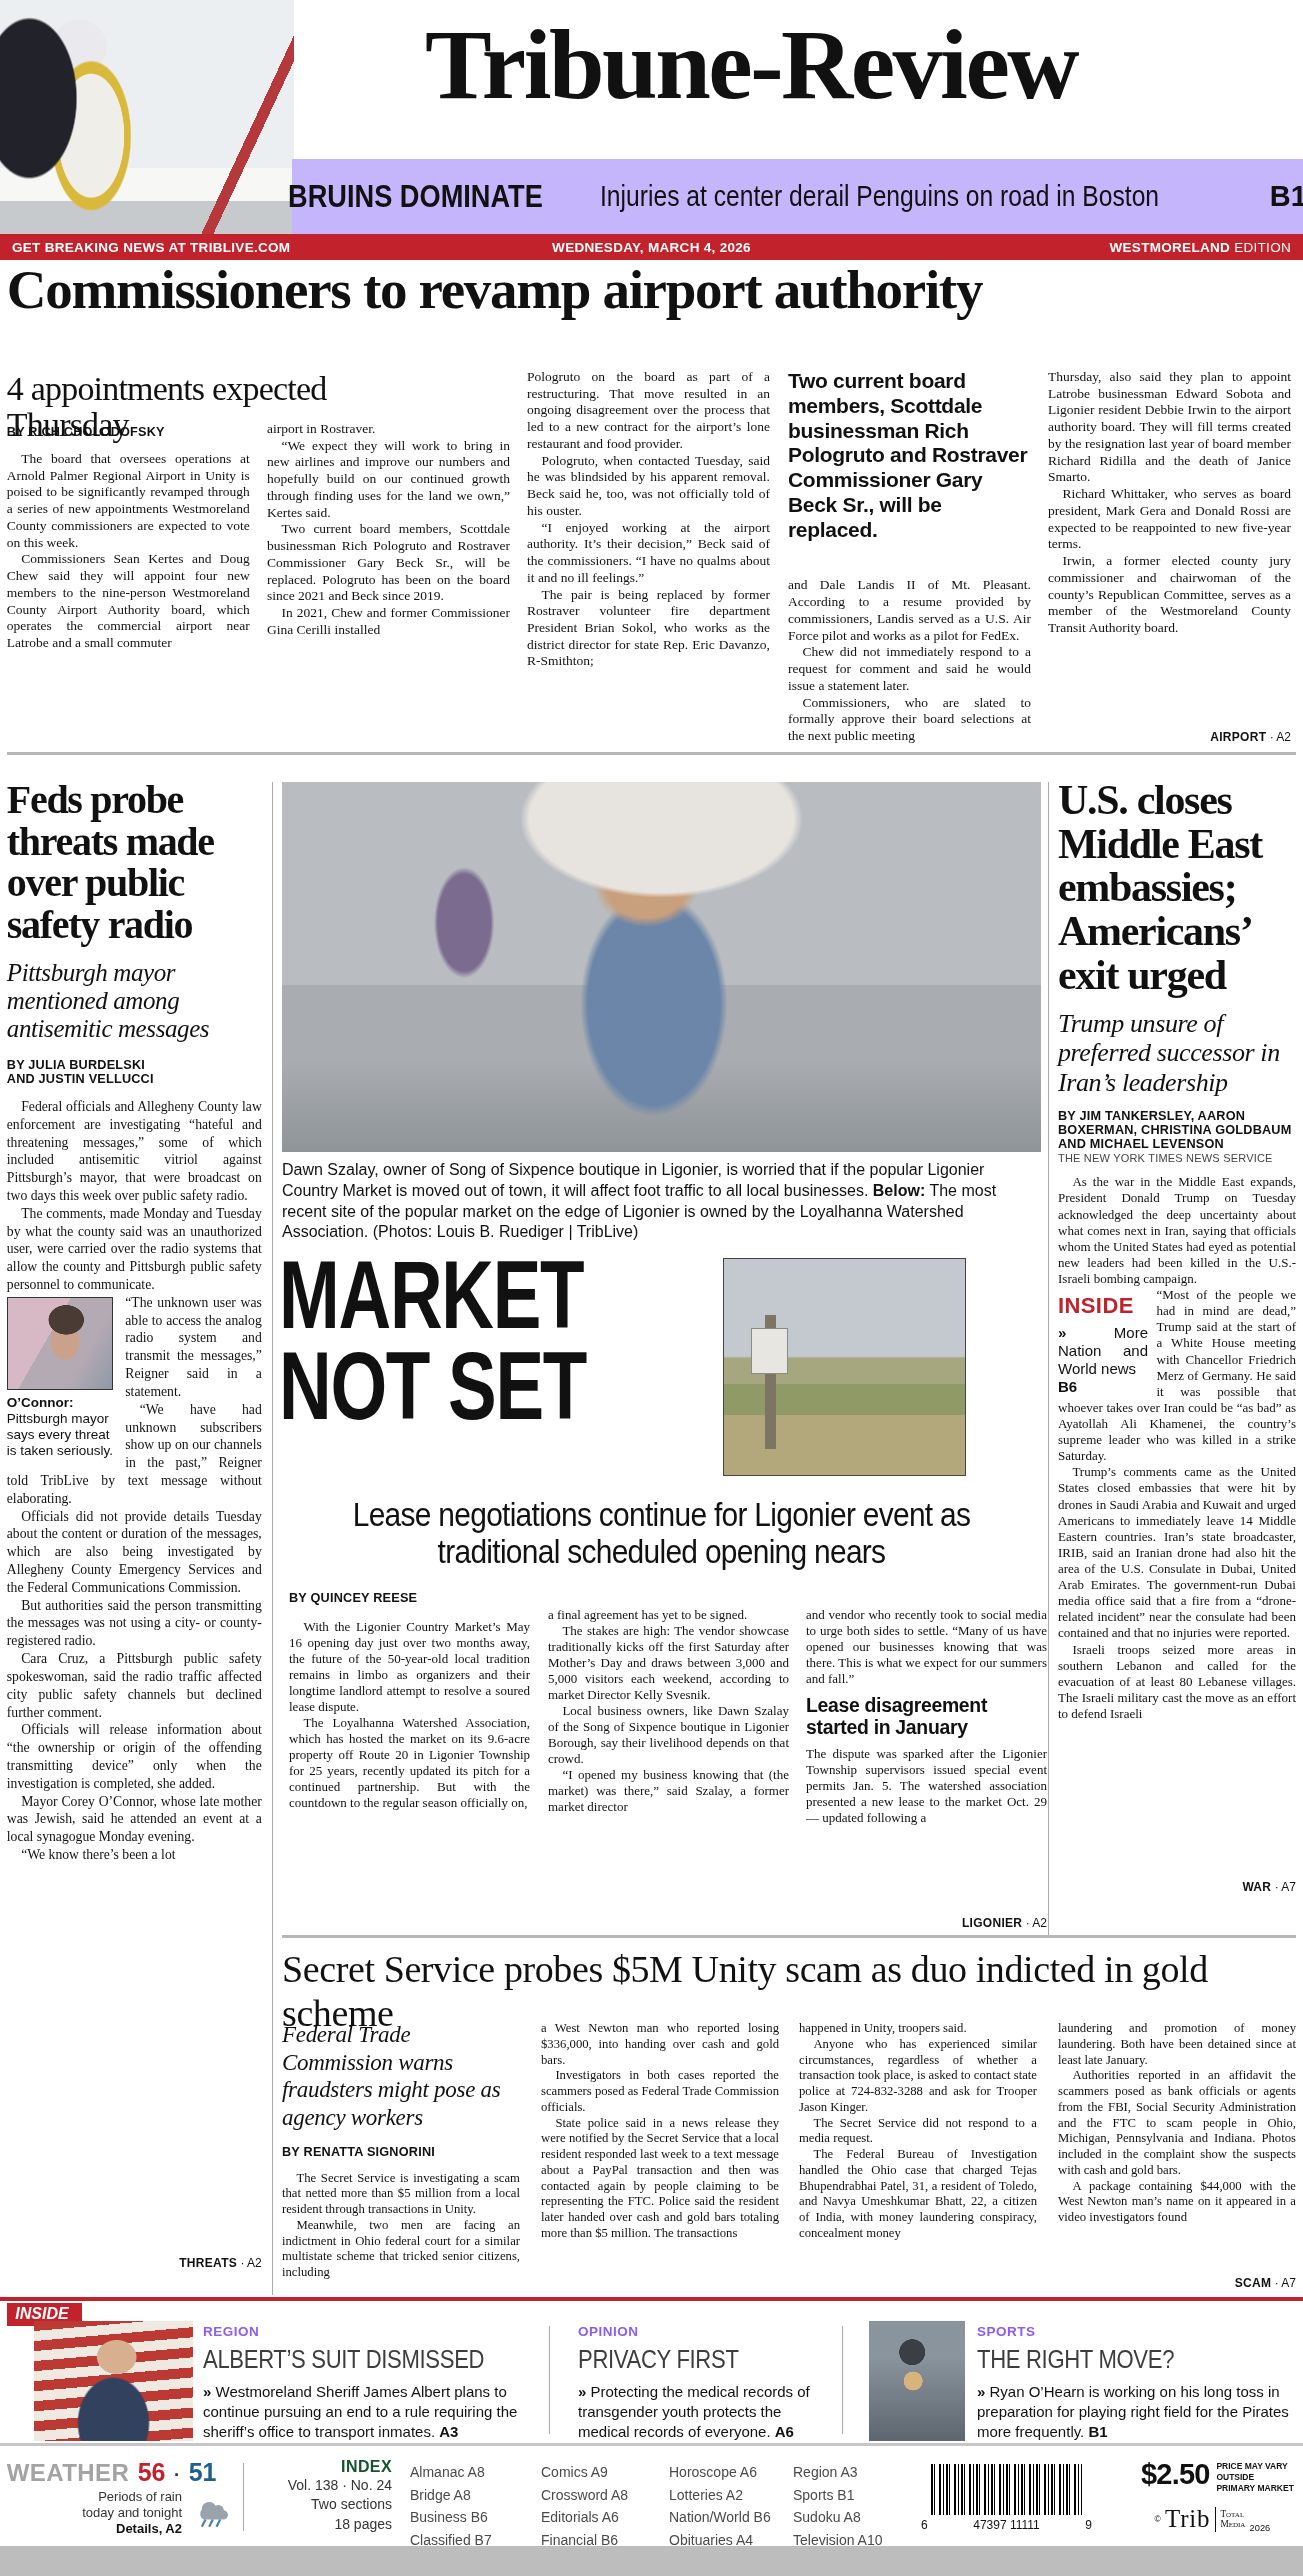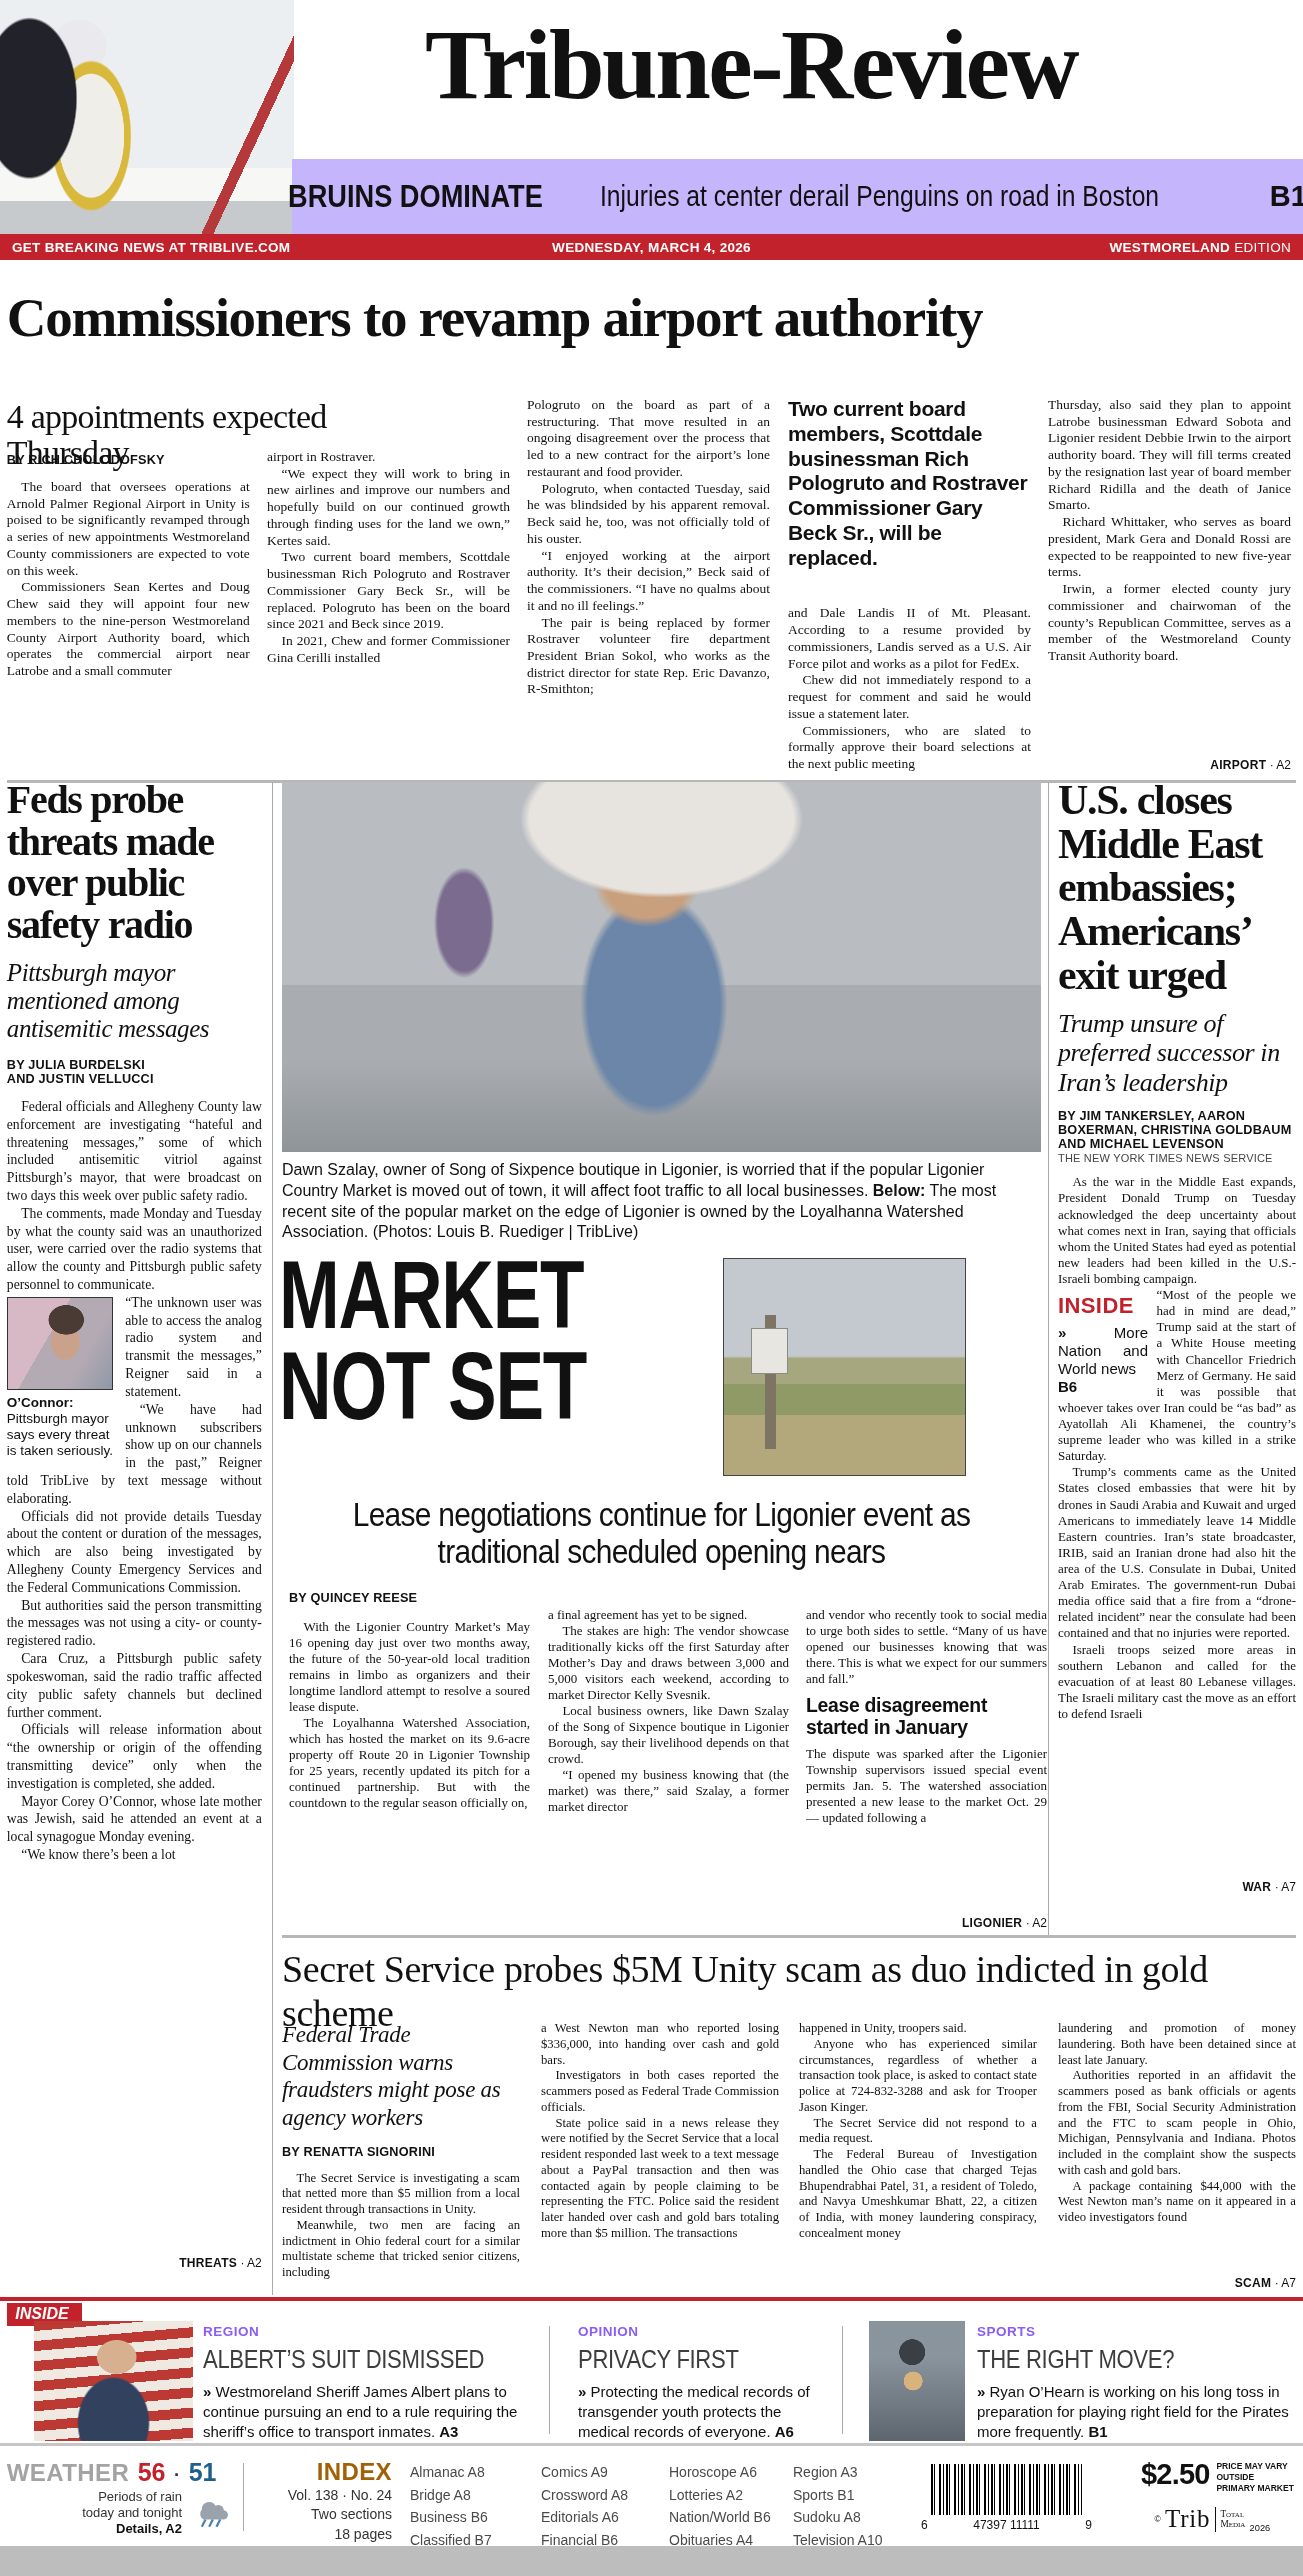--- a/index.html
+++ b/index.html
@@ -43,21 +43,21 @@
   .bodytext p { text-indent:14.4px; }
   .cont p:first-child { text-indent:0; }
   .jumpline { font-family:"Liberation Sans",sans-serif; font-size:12px; text-align:right; }
   .jumpline .jl { font-weight:bold; letter-spacing:0.3px; }
   .kicker { font-family:"Liberation Sans",sans-serif; font-weight:bold; color:#8b5cf6;
             font-size:13.5px; letter-spacing:0.5px; }
   .vrule { width:0.8px; background:#aaa; }
   .hdiv { height:3.4px; background:#b7b7b7; }
 
   
-  .airport { left:0; top:276px; width:1303px; height:507px;padding-left:27px; }
+  .airport { left:0; top:248px; width:1303px; height:507px;padding-left:27px; }
   .a-headline { left:6.8px; right:6.8px; top:13.5px; font-size:55px; }
   .a-subhead { left:6.8px; top:123px; width:363px; font-size:34px; line-height:1.05; letter-spacing:-0.8px; }
   .a-byline { left:6.8px; top:177px; }
   .a-col { width:243px; font-size:13.5px; line-height:1.24; }
   .pullquote { font-family:"Liberation Sans",sans-serif; font-weight:bold; font-size:21px;
                line-height:1.18; letter-spacing:-0.3px; text-align:left; text-indent:0 !important;
                margin-bottom:35px; }
 
   
   .feds { left:6.8px; top:779px; width:255px; height:1494px; }
@@ -166,21 +166,21 @@
   .weather .hi { font-weight:bold; font-size:25px; color:#c1222b; }
   .weather .sep { font-weight:bold; font-size:18.6px; color:#333; }
   .weather .lo { font-weight:bold; font-size:25px; color:#1f5f8b; }
   .weather .wdesc { display:flex; justify-content:flex-end; gap:6.8px; margin-top:1.7px; }
   .weather .wtext { text-align:right; font-size:13px; color:#333; line-height:1.25;
                     white-space:pre-line; }
   .weather .details { font-weight:bold; color:#111; }
   .foot-rule { left:243px; top:2463px; height:68px; }
   .indexmeta { left:250px; top:2458px; width:142px; text-align:right;
     font-family:"Liberation Sans",sans-serif; }
-  .indexmeta .ilabel { font-weight:bold; font-size:24px; color:#a16207; letter-spacing:0.4px; }
+  .indexmeta .ilabel { font-weight:bold; font-size:16px; color:#14532d; letter-spacing:0.4px; }
   .indexmeta .im { font-size:14px; color:#333; line-height:1.38; }
   .listcol { top:2461px; width:125px; font-family:"Liberation Sans",sans-serif; }
   .listcol div { font-size:14px; color:#4a4a4a; line-height:1.62; }
   .barcode { left:921px; top:2464px; width:171px; }
   .bars { height:51px; margin-left:10px; margin-right:10px;
     background:repeating-linear-gradient(90deg,#000 0 1.7px,#fff 1.7px 3.4px,#000 3.4px 4.2px,#fff 4.2px 7.6px,
       #000 7.6px 10px,#fff 10px 12px,#000 12px 12.7px,#fff 12.7px 15px); }
   .bcdigits { display:flex; justify-content:space-between; font-family:"Liberation Sans",sans-serif;
     font-size:12px; margin-top:2.5px; }
   .pricewrap { left:1141px; top:2458px; width:156px; font-family:"Liberation Sans",sans-serif; }

